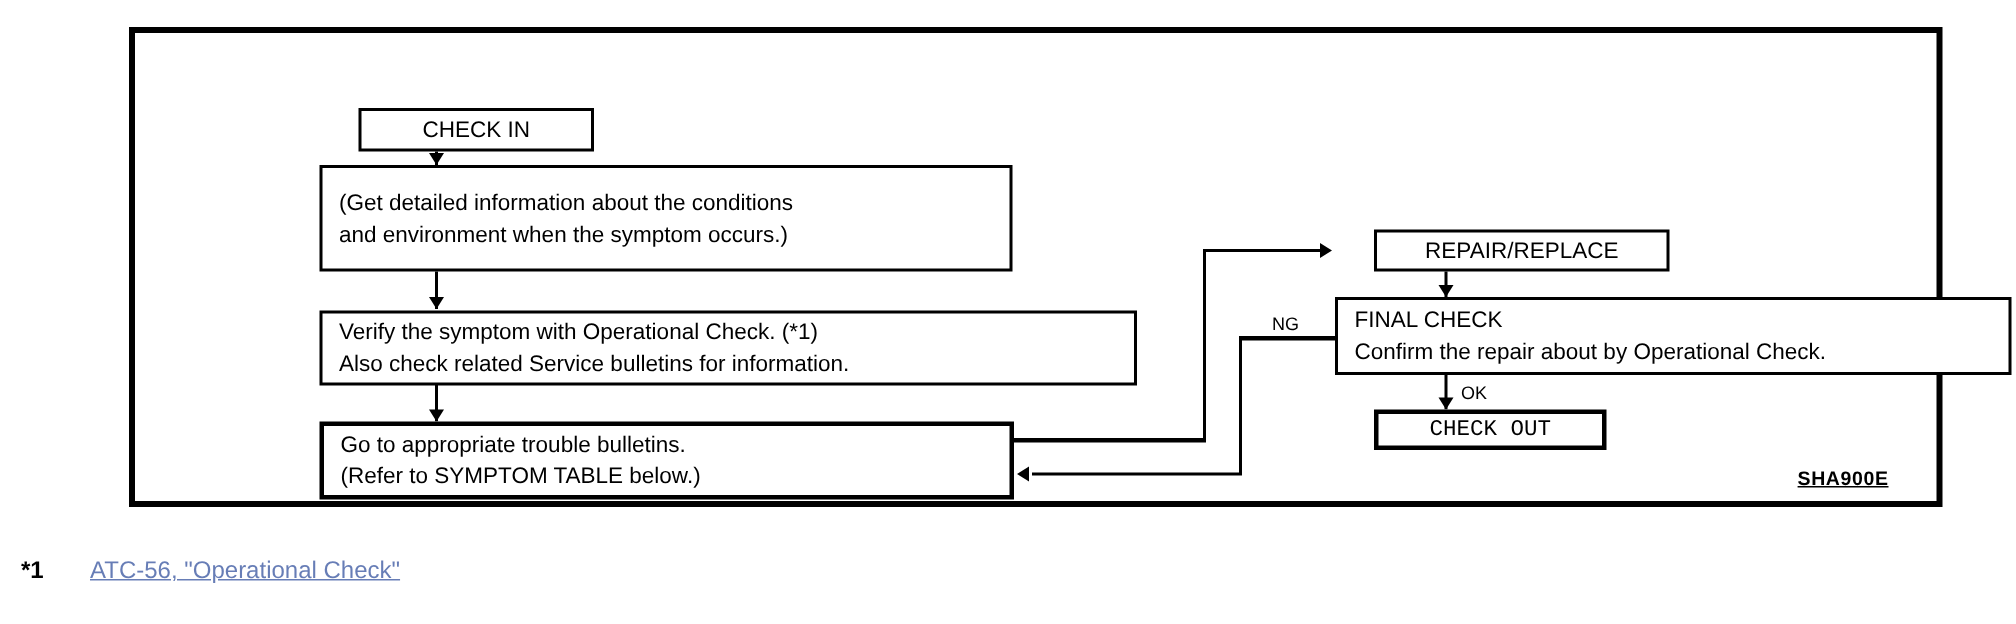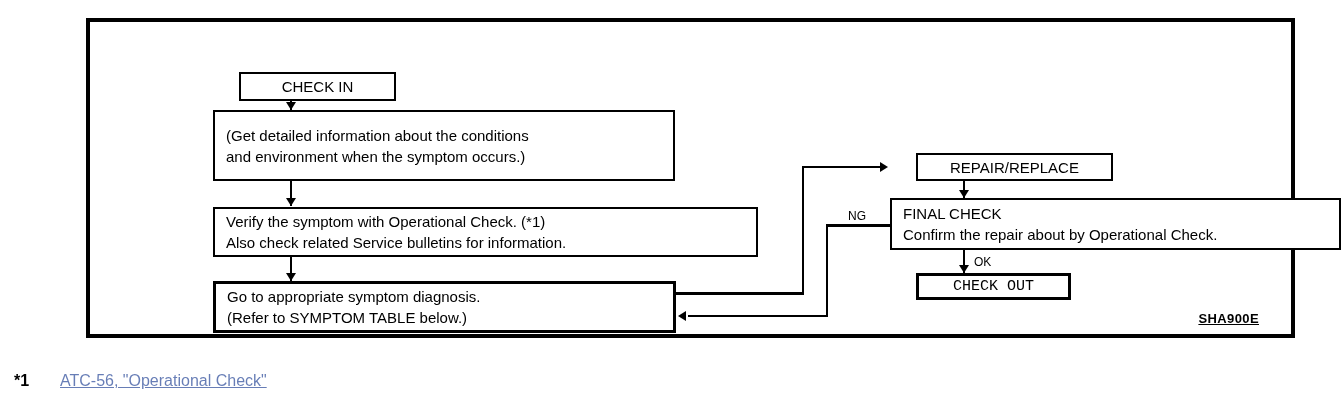--- a/index.html
+++ b/index.html
@@ -137,21 +137,21 @@
 
     <div class="box pad" id="box-verify">
       <span class="ln">Verify the symptom with Operational Check. (*1)</span>
       <span class="ln">Also check related Service bulletins for information.</span>
     </div>
 
     <div class="vline thin" style="left:200px; top:234px; height:25px;"></div>
     <div class="arrow-down" style="left:196px; top:251px;"></div>
 
     <div class="box pad thick" id="box-goto">
-      <span class="ln">Go to appropriate symptom diagnosis.</span>
+      <span class="ln">Go to appropriate trouble bulletins.</span>
       <span class="ln">(Refer to SYMPTOM TABLE below.)</span>
     </div>
 
     <div class="box center" id="box-repair">
       <span class="ln">REPAIR/REPLACE</span>
     </div>
 
     <div class="vline thin" style="left:873px; top:159px; height:17px;"></div>
     <div class="arrow-down" style="left:869px; top:168px;"></div>
 

